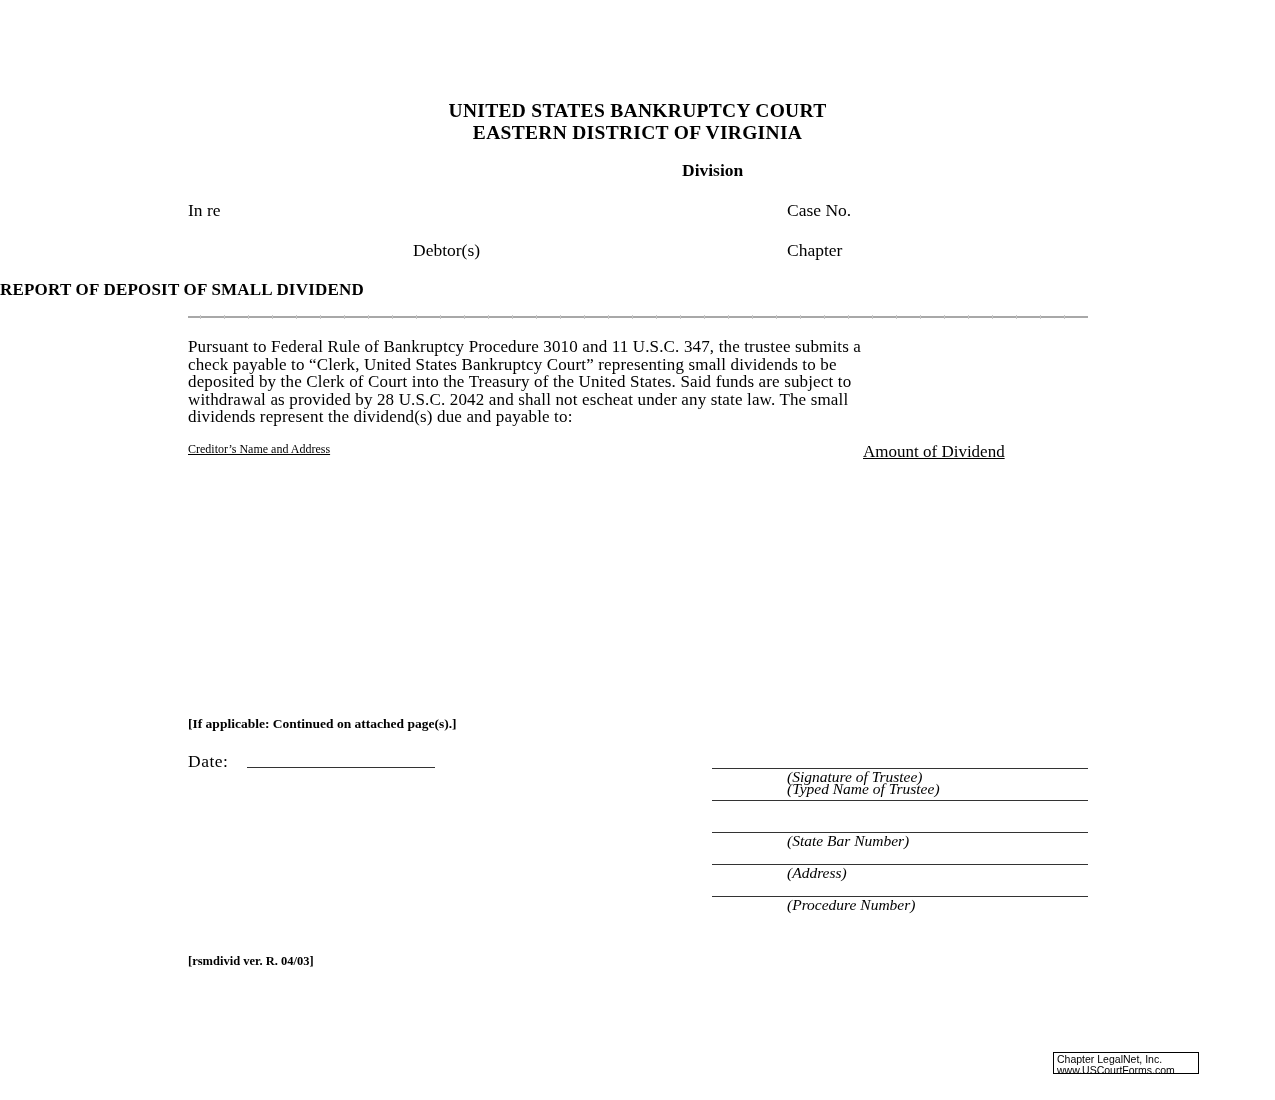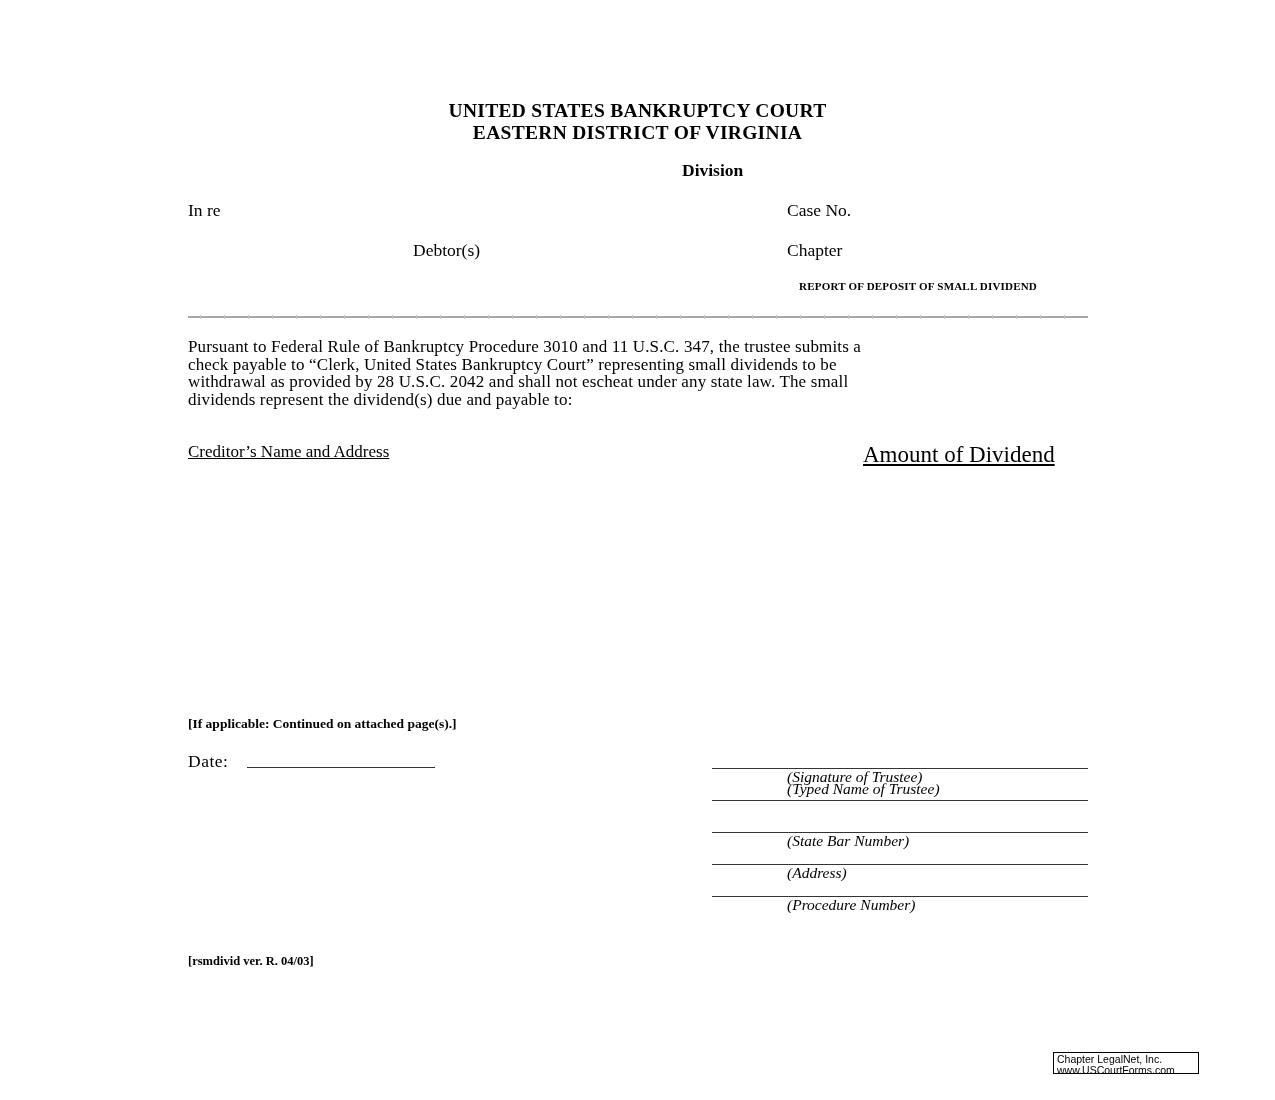--- a/index.html
+++ b/index.html
@@ -94,21 +94,21 @@
 
 <div class="abs court-title" style="top:100px;">UNITED STATES BANKRUPTCY COURT</div>
 <div class="abs court-title" style="top:122px;">EASTERN DISTRICT OF VIRGINIA</div>
 <div class="abs bold std" style="left:682px; top:160px;">Division</div>
 
 <div class="abs std" style="left:188px; top:200px;">In re</div>
 <div class="abs std" style="left:787px; top:200px;">Case No.</div>
 <div class="abs std" style="left:413px; top:240px;">Debtor(s)</div>
 <div class="abs std" style="left:787px; top:240px;">Chapter</div>
 
-<div class="abs bold" style="left:0; width:1037px; text-align:right; top:280px; font-size:11px; letter-spacing:0.2px;">REPORT OF DEPOSIT OF SMALL DIVIDEND</div>
+<div class="abs bold" style="left:0; width:1037px; text-align:left; top:280px; font-size:17px; letter-spacing:0.2px;">REPORT OF DEPOSIT OF SMALL DIVIDEND</div>
 
 <div class="separator" id="sep">
     <div class="tick" style="left: 12px;"></div>
     <div class="tick" style="left: 36px;"></div>
     <div class="tick" style="left: 60px;"></div>
     <div class="tick" style="left: 84px;"></div>
     <div class="tick" style="left: 108px;"></div>
     <div class="tick" style="left: 132px;"></div>
     <div class="tick" style="left: 156px;"></div>
     <div class="tick" style="left: 180px;"></div>
@@ -139,26 +139,27 @@
     <div class="tick" style="left: 780px;"></div>
     <div class="tick" style="left: 804px;"></div>
     <div class="tick" style="left: 828px;"></div>
     <div class="tick" style="left: 852px;"></div>
     <div class="tick" style="left: 876px;"></div>
   </div>
 
 <div class="body-text">
   <span class="ln">Pursuant to Federal Rule of Bankruptcy Procedure 3010 and 11 U.S.C. 347, the trustee submits a</span>
   <span class="ln">check payable to “Clerk, United States Bankruptcy Court” representing small dividends to be</span>
+  <span class="ln">deposited by the Clerk of Court into the Treasury of the United States. Said funds are subject to</span>
   <span class="ln">withdrawal as provided by 28 U.S.C. 2042 and shall not escheat under any state law. The small</span>
   <span class="ln">dividends represent the dividend(s) due and payable to:</span>
 </div>
 
-<div class="abs u" style="left:188px; top:442px; font-size:17px;">Creditor’s Name and Address</div>
-<div class="abs u" style="left:863px; top:442px; font-size:23px;">Amount of Dividend</div>
+<div class="abs u" style="left:188px; top:442px; font-size:12px;">Creditor’s Name and Address</div>
+<div class="abs u" style="left:863px; top:442px; font-size:17px;">Amount of Dividend</div>
 
 <div class="abs" style="left:188px; top:470px; width:900px; height:235px;"></div>
 
 <div class="abs bold" style="left:188px; top:716px; font-size:13.5px;">[If applicable: Continued on attached page(s).]</div>
 
 <div class="abs std" style="left:188px; top:751px; letter-spacing:0.5px;">Date:</div>
 <div class="date-line"></div>
 
 <div class="sig-line" style="top:768px;"></div>
 <div class="sig-label" style="top:768px;">(Signature of Trustee)</div>

